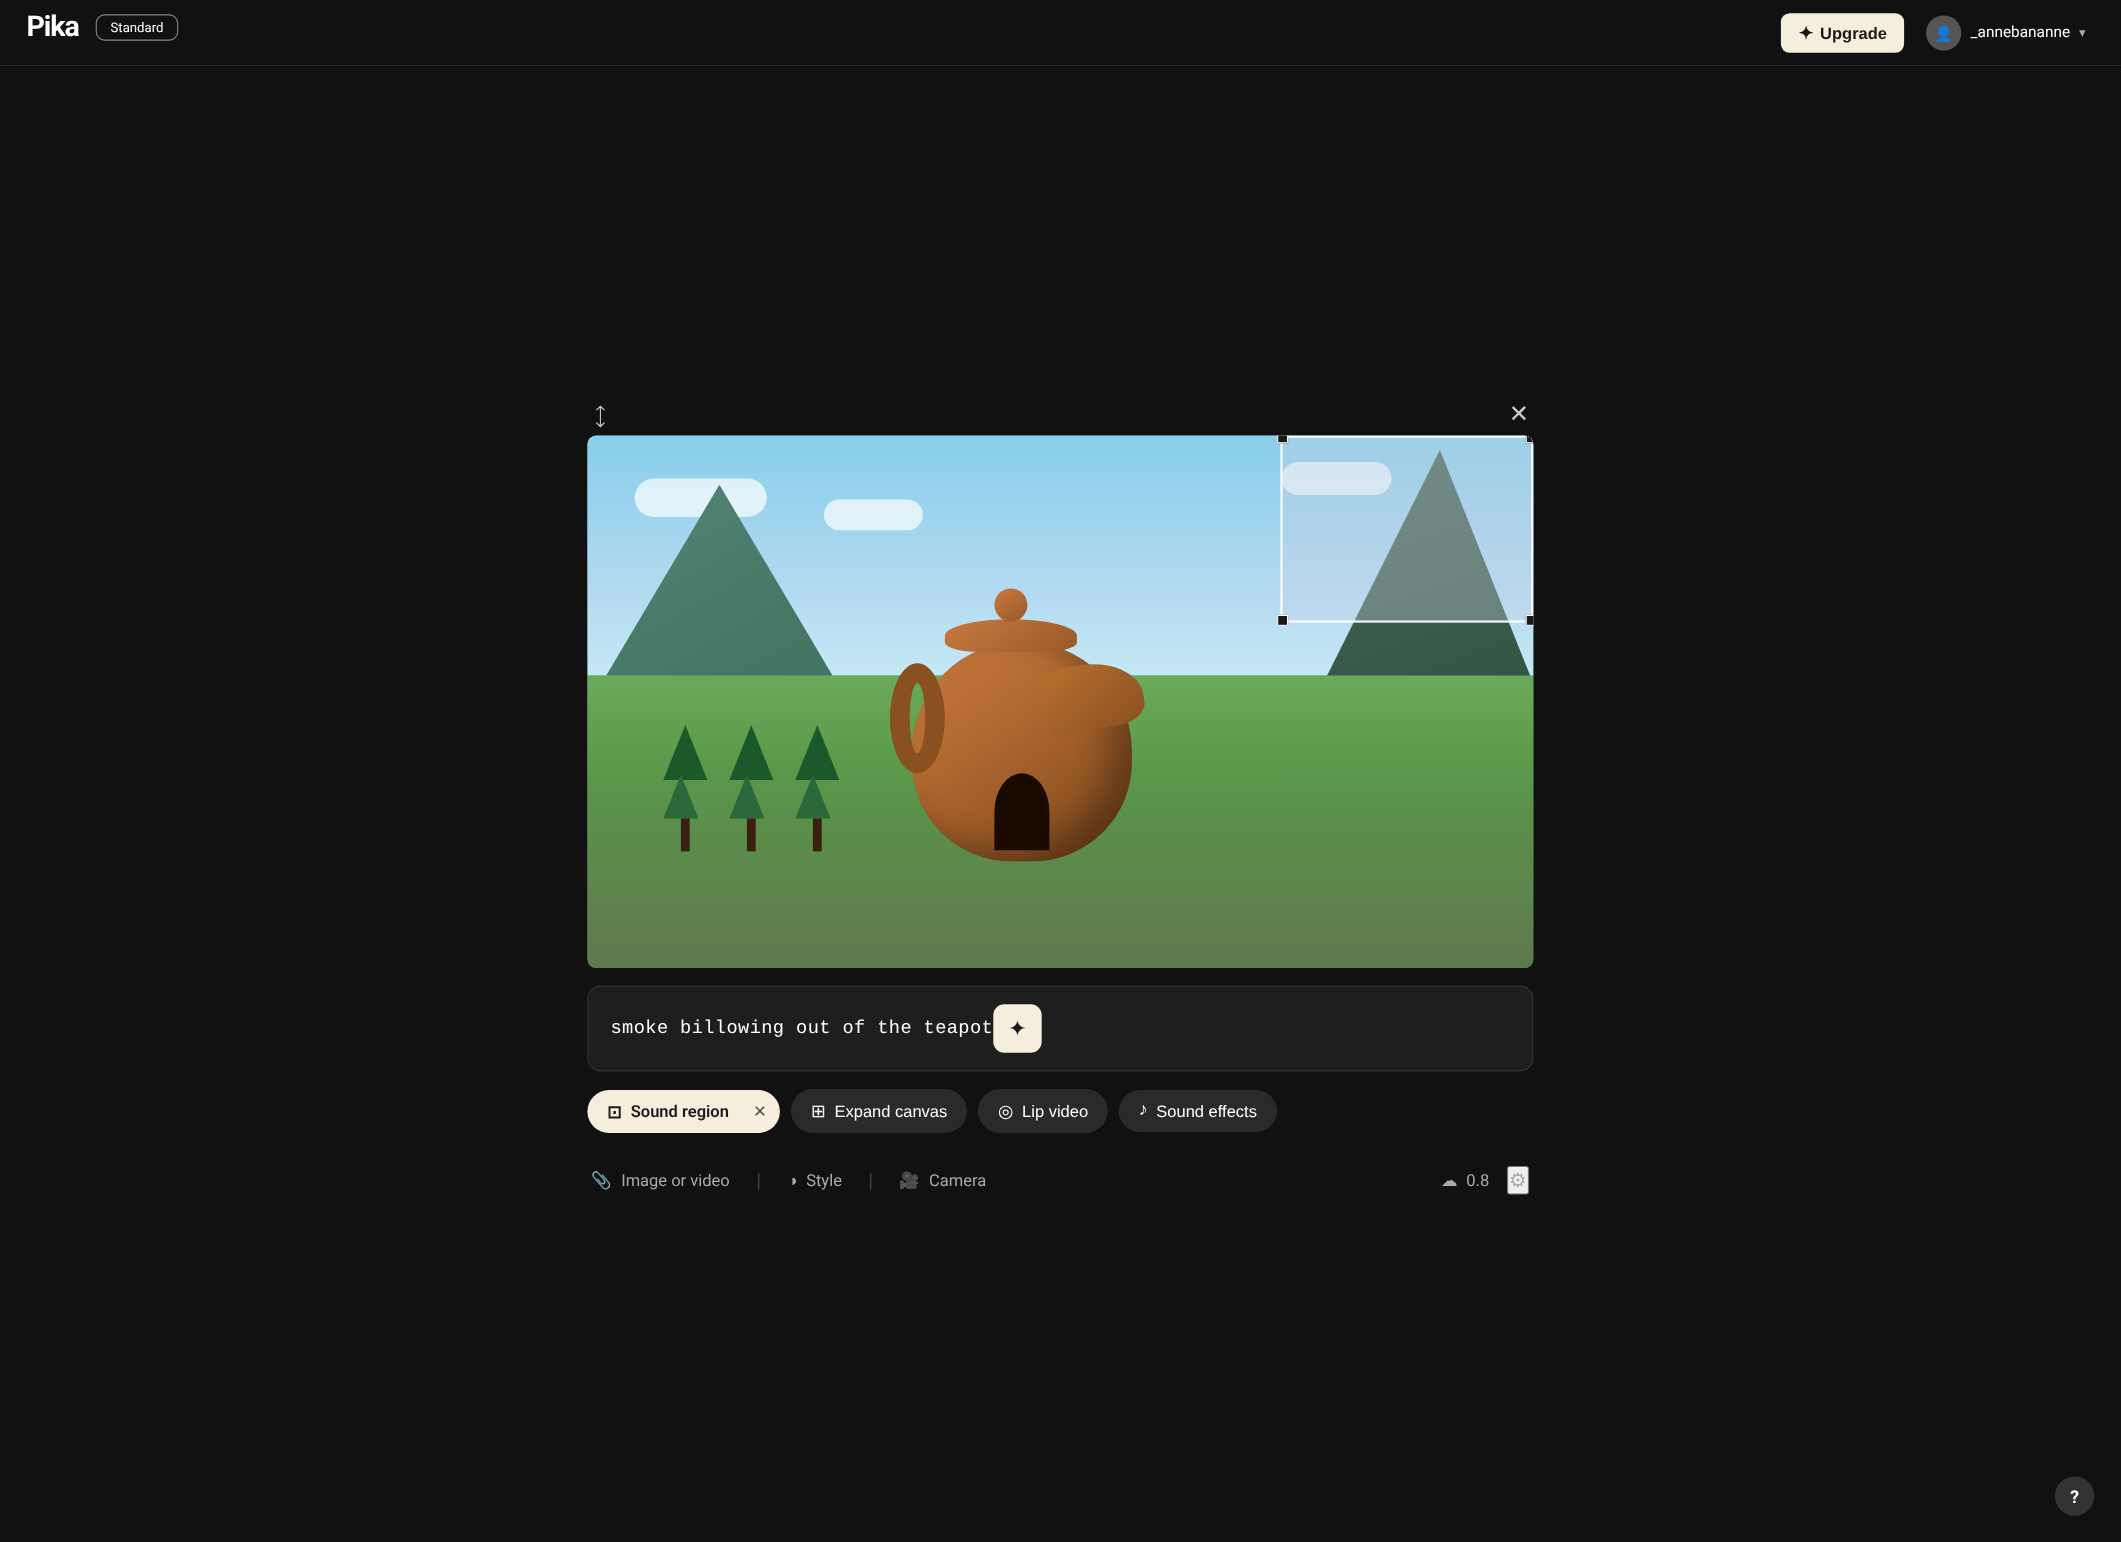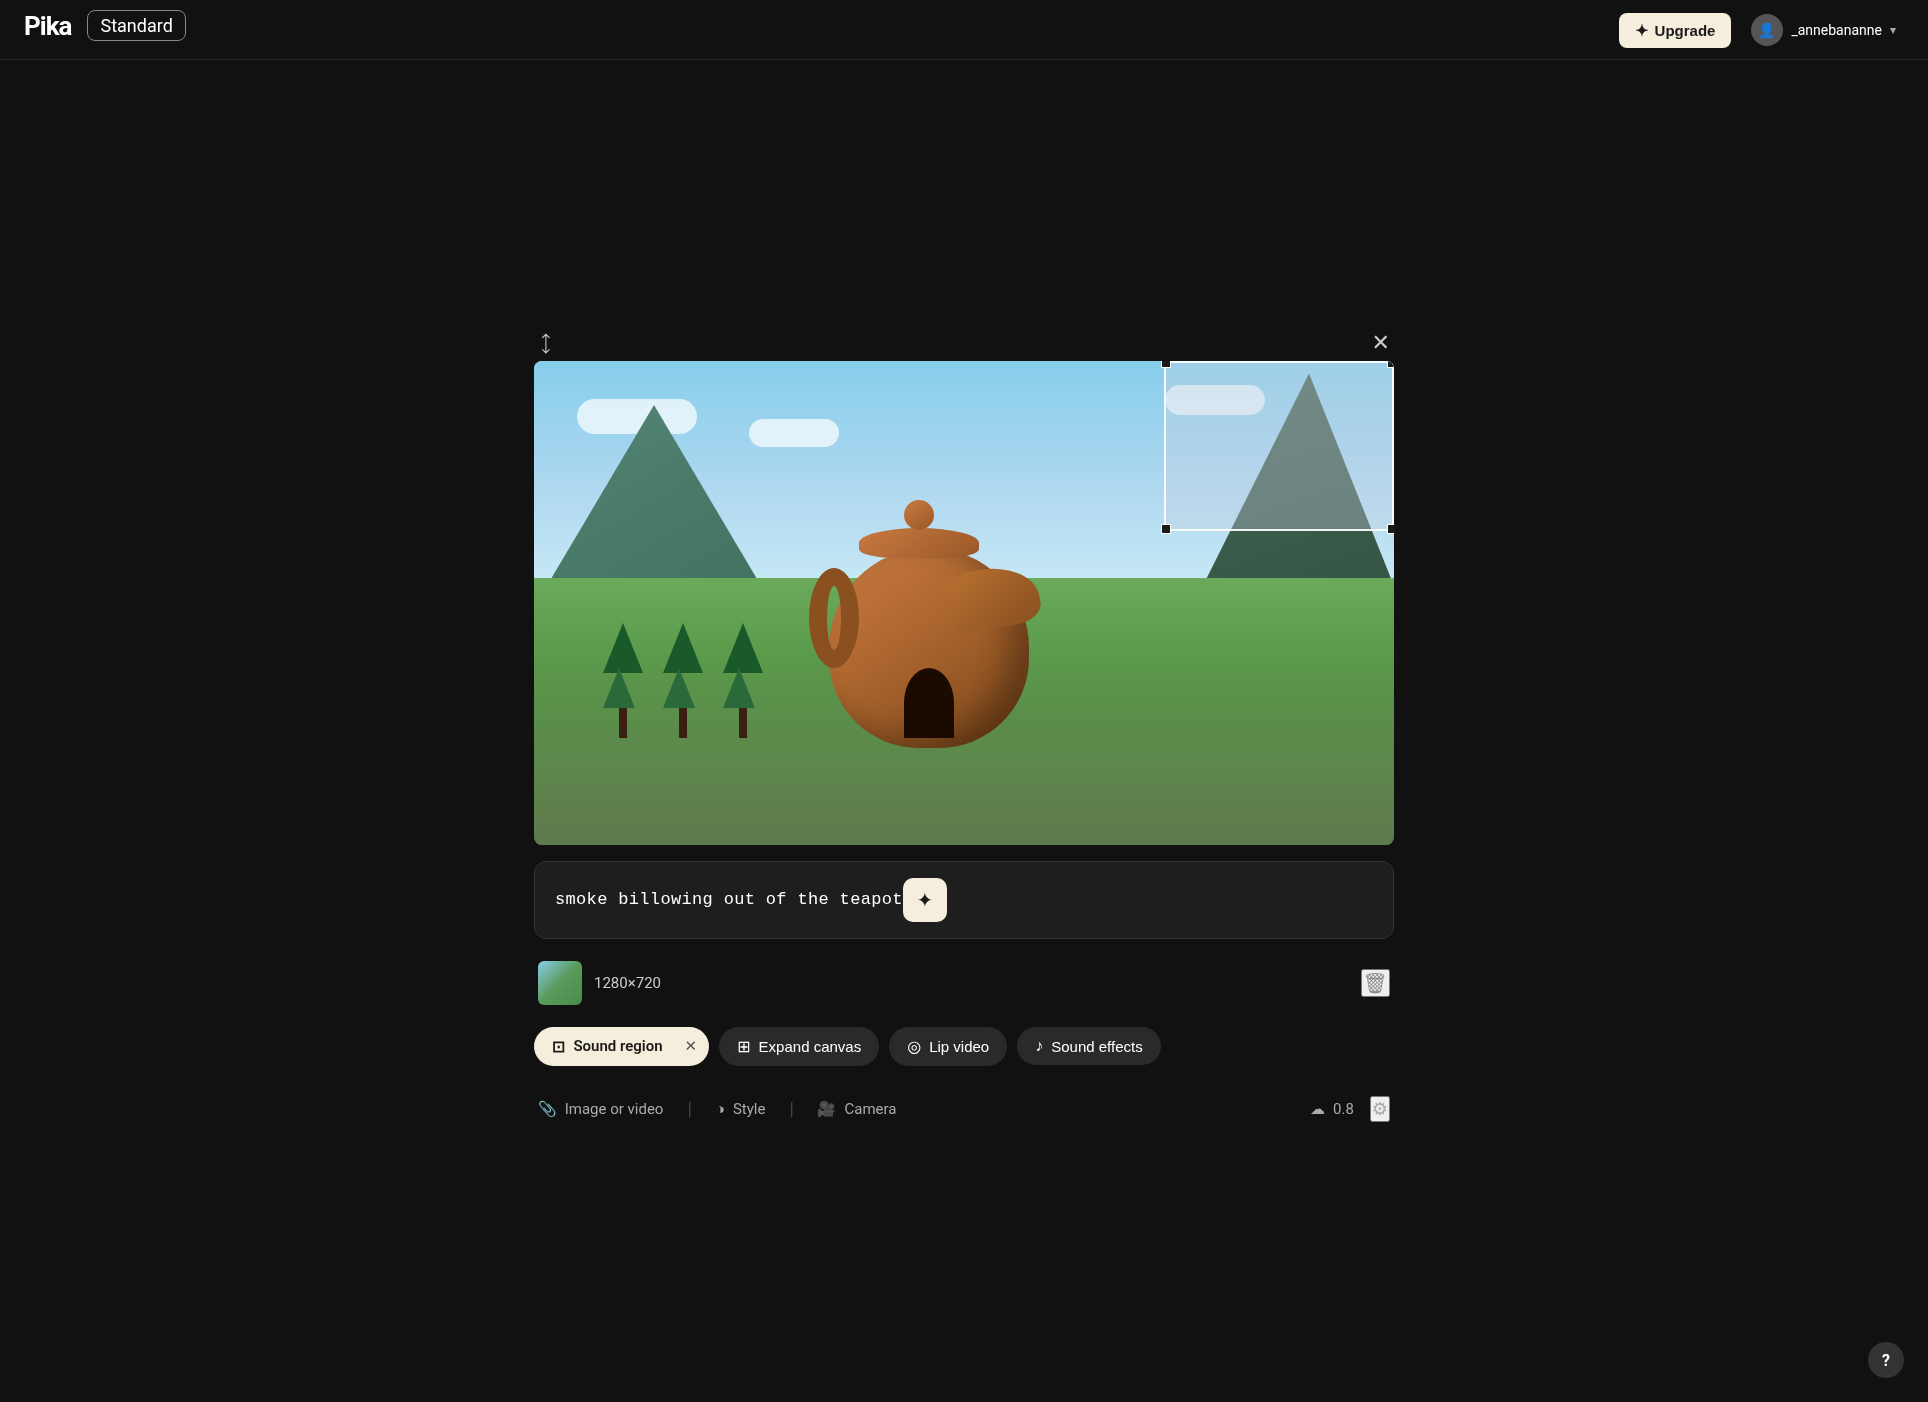--- a/index.html
+++ b/index.html
@@ -34,21 +34,21 @@
       font-size: 26px;
       font-weight: 700;
       color: #ffffff;
       letter-spacing: -1px;
     }
 
     .plan-badge {
       border: 1.5px solid #888;
       border-radius: 8px;
       padding: 4px 12px;
-      font-size: 18px;
+      font-size: 12px;
       color: #ffffff;
       background: transparent;
     }
 
     .header-right {
       display: flex;
       align-items: center;
       gap: 12px;
     }
 
@@ -633,31 +633,20 @@
     </div>
   </div>
 
   <div class="prompt-container">
     <span class="prompt-text">smoke billowing out of the teapot</span>
     <button class="generate-btn">
       <span>✦</span>
     </button>
   </div>
 
-  <div class="file-info-row">
-    <div class="file-info-left">
-      <div class="thumbnail">
-        <div class="thumbnail-inner"></div>
-      </div>
-      <span class="file-dimensions">1280×720</span>
-    </div>
-    <button class="delete-btn">
-      <span>🗑</span>
-    </button>
-  </div>
 
   <div class="action-buttons">
 
     <div class="modify-group">
       <div class="modify-label">
         <span class="btn-icon">⊡</span>
         <span>Sound region</span>
       </div>
       <button class="x-btn">✕</button>
     </div>

